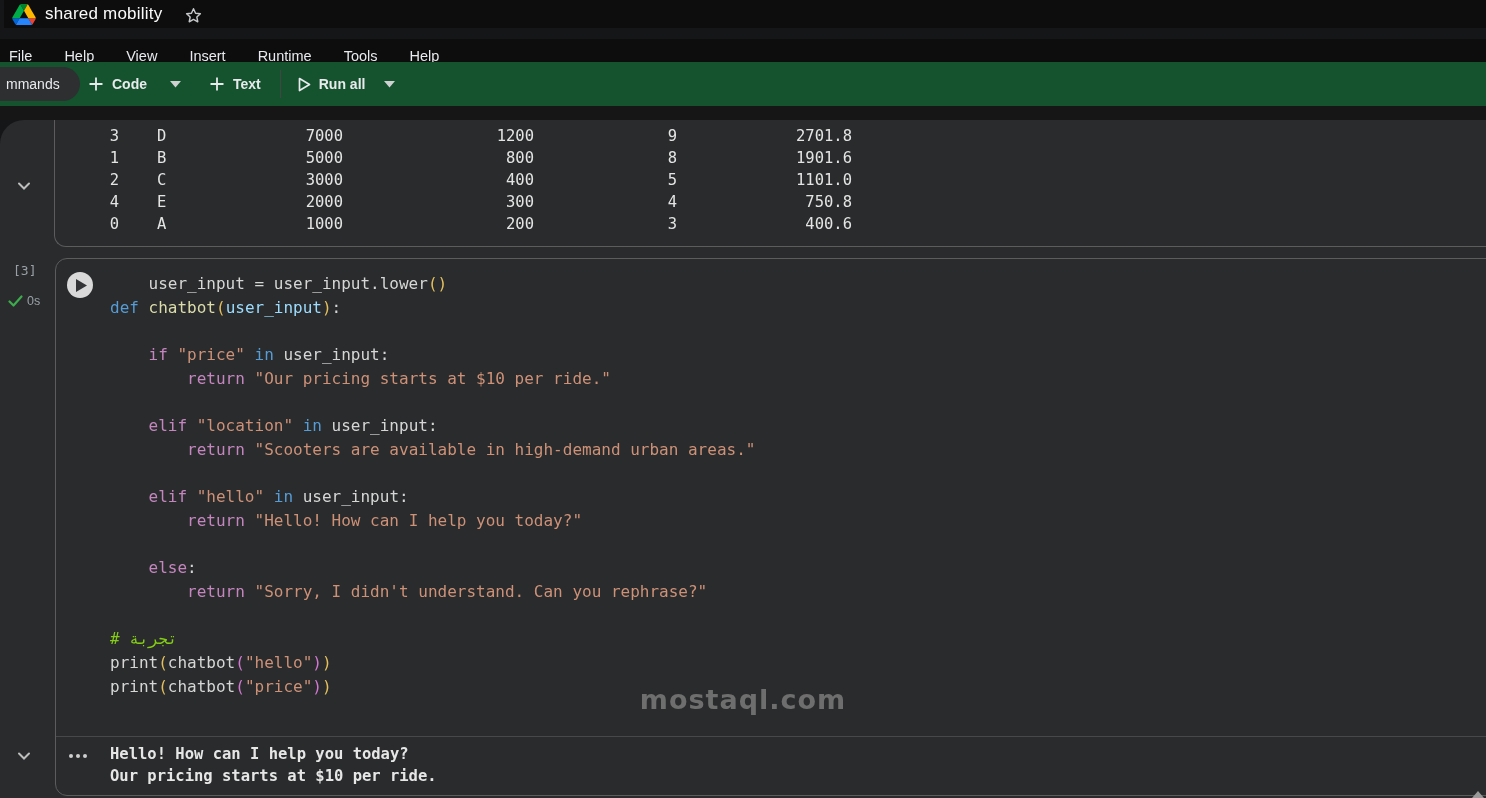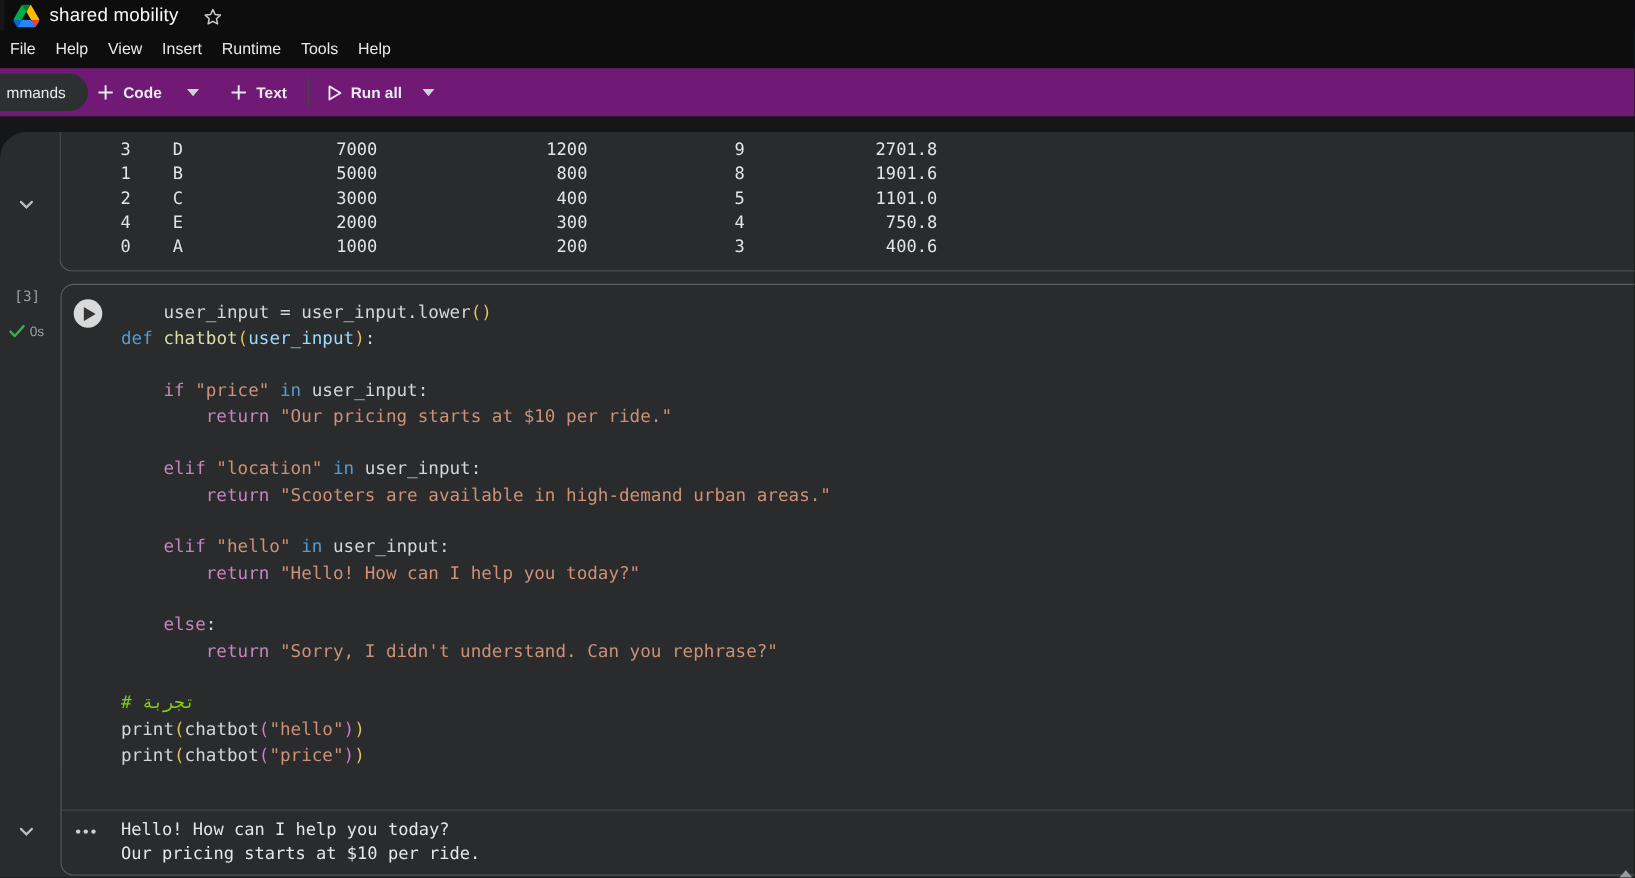--- a/index.html
+++ b/index.html
@@ -7,25 +7,25 @@
   body { font-family:"Liberation Sans", sans-serif; }
   #root { position:relative; width:1486px; height:798px; background:#151617; }
 
   
   .titlebar { position:absolute; left:4px; top:0; width:100%; height:28px; background:#0d0d0e;
               display:flex; align-items:center; }
   .drive-ic { width:24px; height:21px; margin-left:8px; }
   .doc-title { color:#fafafa; font-size:17px; margin-left:9px; letter-spacing:.2px; }
   .star-ic { width:19px; height:19px; margin-left:22px; margin-top:2px; }
 
-  .menubar { position:absolute; left:0; top:28px; width:100%; height:34px; background:#0d0d0e;
-             display:flex; align-items:center; gap:18px; padding-left:9px; }
+  .menubar { position:absolute; left:0; top:39px; width:100%; height:34px; background:#0d0d0e;
+             display:flex; align-items:center; gap:32px; padding-left:9px; }
   .menu-item { color:#e8eaed; font-size:14.5px; font-weight:500; cursor:pointer; }
 
-  .toolbar { position:absolute; left:0; top:62px; width:100%; height:44px; background:#701a75;
+  .toolbar { position:absolute; left:0; top:62px; width:100%; height:44px; background:#14532d;
              display:flex; align-items:center; }
   .cmd-pill { position:absolute; left:-28px; top:5px; height:34px; border-radius:17px;
               background:#2e2f31; display:flex; align-items:center; padding:0 20px 0 34px;
               color:#e8eaed; font-size:14px; font-weight:500; }
   .tb-row { display:flex; align-items:center; margin-left:88px; }
   .plus-ic { width:16px; height:16px; }
   .tb-label { color:#e8eaed; font-size:14px; font-weight:600; margin-left:8px; }
   .caret-ic { width:11px; height:7px; }
   .tb-divider { width:1px; height:28px; background:#434446; margin-left:19px; }
   .playol-ic { width:13px; height:15px; margin-left:17px; }
@@ -76,21 +76,21 @@
   .tk-var { color:#9cdcfe; }
   .tk-str { color:#ce9178; }
   .tk-cmt { color:#84cc16; }
   .tk-b1  { color:#e3bf5e; }
   .tk-b2  { color:#d277d2; }
   .tk-pl  { color:#d6d6d6; }
 
   .out-ellipsis { position:absolute; left:13px; top:495px; display:flex; gap:3px; cursor:pointer; }
   .out-ellipsis i { width:4px; height:4px; border-radius:50%; background:#cfcfcf; }
   .out-pre { position:absolute; left:54px; top:485px; font-family:"DejaVu Sans Mono", monospace;
-             font-size:15.5px; line-height:21.5px; color:#e6e6e6; white-space:pre; }
+             font-size:15.5px; line-height:21.5px; color:#e6e6e6; white-space:pre;font-weight:bold; }
 
   
   .watermark { position:absolute; left:628px; top:566px; width:230px; text-align:center;
                color:#6e6e6e; z-index:5; pointer-events:none; }
   .wm-logo { font-family:"DejaVu Sans", sans-serif; font-weight:bold; font-size:55px; line-height:62px; }
   .wm-domain { font-family:"DejaVu Sans", sans-serif; font-weight:bold; font-size:27px;
                line-height:28px; letter-spacing:1px; }
 
   .scroll-arrow { position:absolute; left:1472px; top:671px; width:0; height:0;
                   border-left:6px solid transparent; border-right:6px solid transparent;
@@ -247,17 +247,18 @@
         </svg>
         <span class="exec-time">0s</span>
       </span>
     </div>
 
     <svg class="collapse-ic collapse-2" viewBox="0 0 20 20">
       <path fill="none" stroke="#bdbdbd" stroke-width="2" stroke-linecap="round" d="M5 7.5 10 12.5 15 7.5"></path>
     </svg>
 
     <div class="watermark">
+      <div class="wm-domain">mostaql.com</div>
     </div>
 
     <div class="scroll-arrow"></div>
   </div>
 </div>
 
 </body></html>

